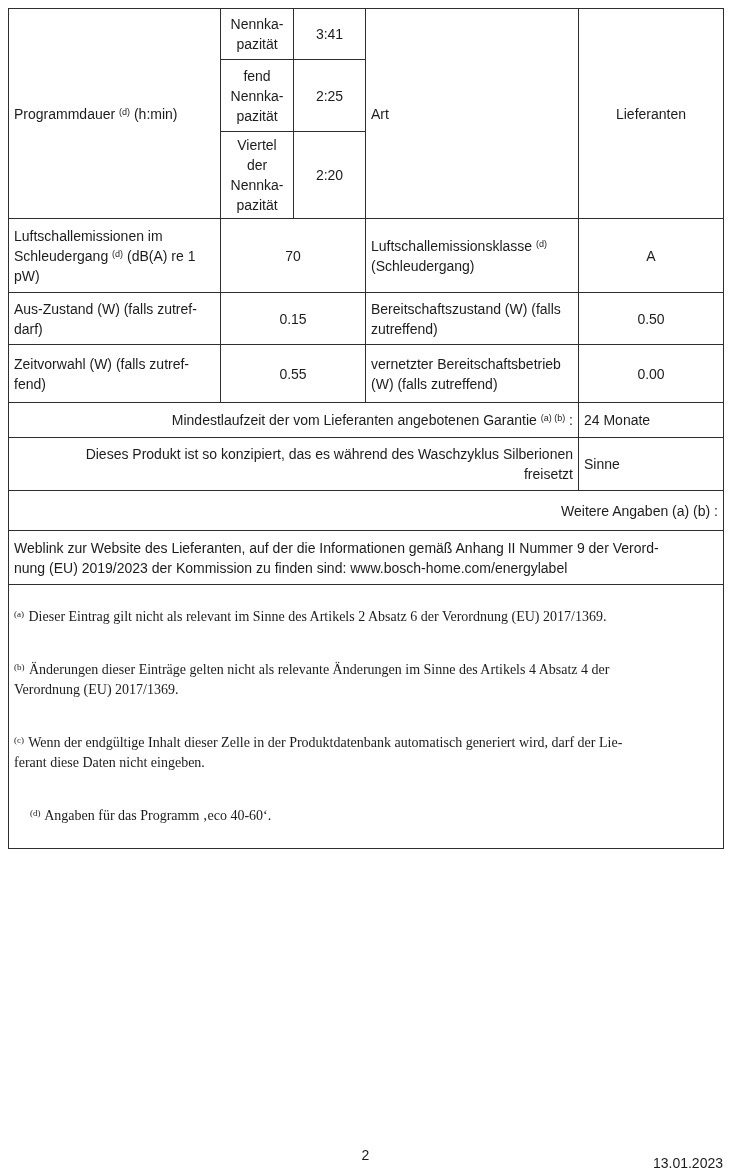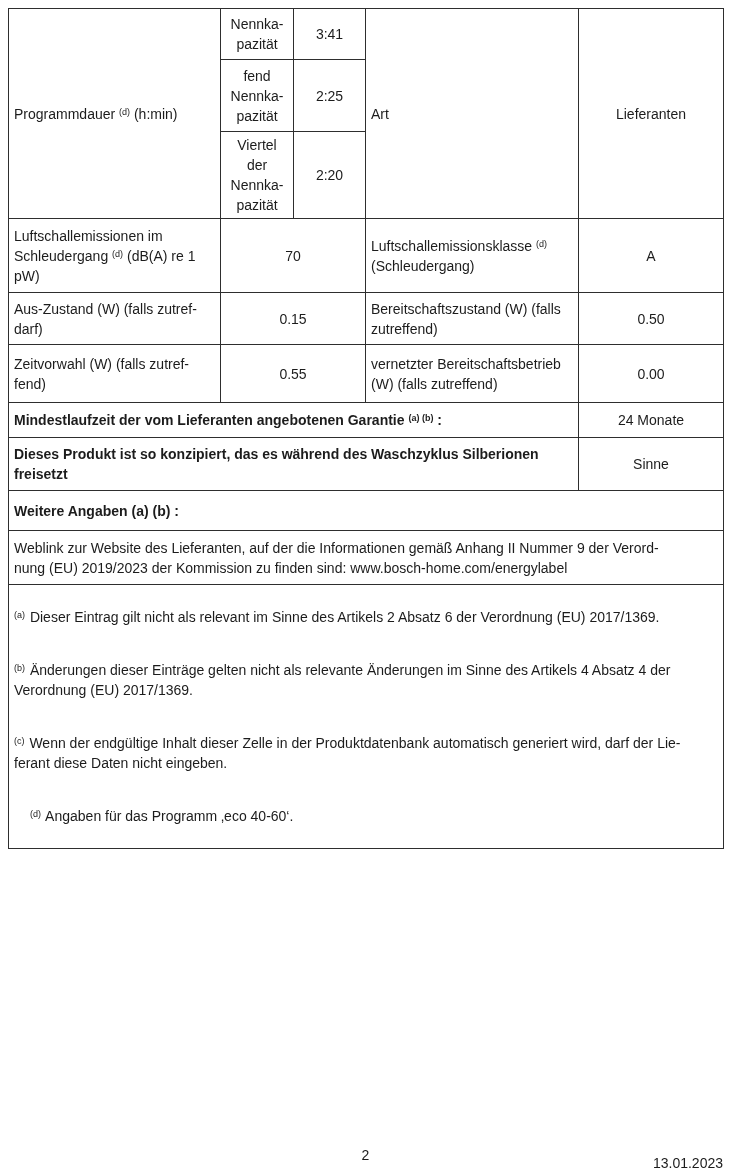--- a/index.html
+++ b/index.html
@@ -21,27 +21,28 @@
   }
   table.fiche td {
     border: 1px solid #2e2e2e;
     vertical-align: middle;
     padding: 2px 5px 2px 5px;
     white-space: pre-line;
     overflow: hidden;
   }
   td.lab { text-align: left; }
   td.ctr { text-align: center; }
-  td.b   { font-weight: bold; }
-  td.leftval { text-align: center; padding-left: 6px; }
+  td.b   { font-weight: normal; text-align: right; }
+  td.leftval { text-align: left; padding-left: 6px; }
   td.tight { padding-right: 1px; }
   sup { font-size: 9px; vertical-align: 4px; line-height: 0; }
   td.footnotes {
     vertical-align: top;
     padding: 18px 6px 6px 6px;
+    font-family: Liberation Serif, serif;
   }
   .fn { white-space: pre-line; margin-bottom: 13px; }
   .fn:last-child { margin-bottom: 0; margin-left: 16px; }
   .fn sup { margin-right: 1px; }
   .footer {
     position: absolute;
     top: 1145px; left: 8px;
     width: 715px; height: 20px;
     font-size: 14px; line-height: 20px;
   }

